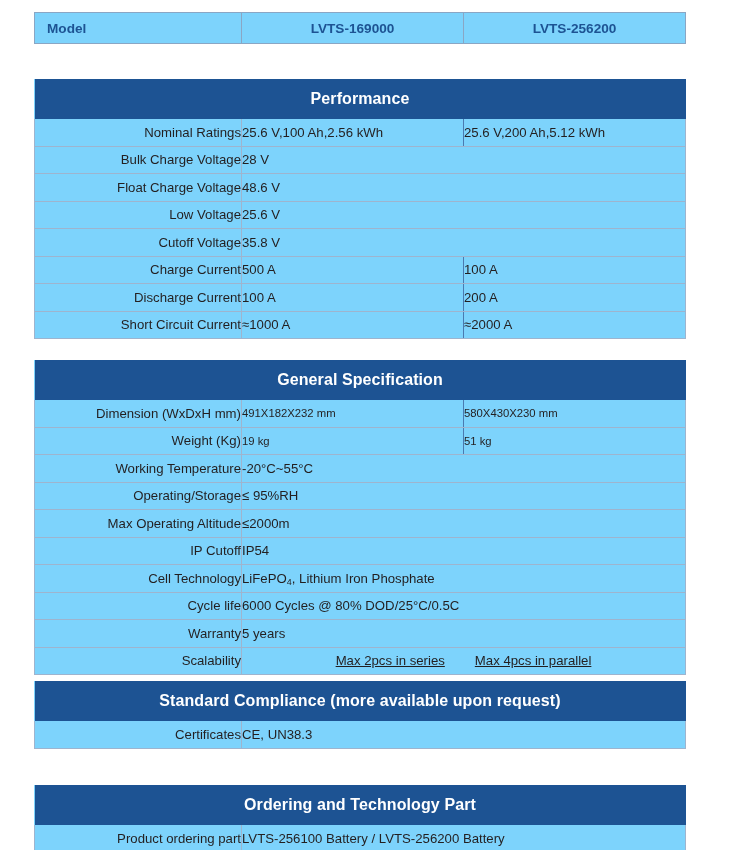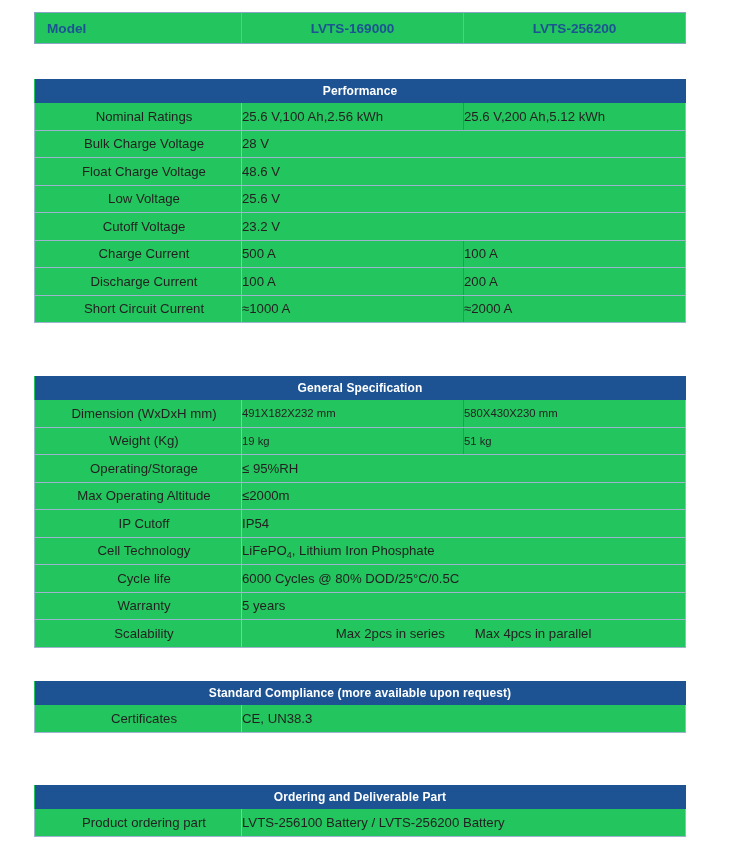--- a/index.html
+++ b/index.html
@@ -21,53 +21,53 @@
     background: #ffffff;
   }
 
   
   .spec-table {
     position: absolute;
     left: 34px;
     width: 651px;
     border-collapse: collapse;
     table-layout: fixed;
-    background: #22c55e;
+    background: #7dd3fc;
   }
   .spec-table td, .spec-table th {
     padding: 0;
     margin: 0;
   }
 
   
   col.c-label { width: 207px; }
   col.c-v1    { width: 222px; }
   col.c-v2    { width: 222px; }
 
   
   .band {
     background: #1d5393;
     color: #ffffff;
     font-weight: bold;
-    font-size: 12px;
+    font-size: 16px;
     text-align: center;
-    height: 24px;
+    height: 40px;
     line-height: 24px;
     letter-spacing: 0.1px;
   }
 
   
   .row-label {
     border: 1px solid #9eb4ce;
     border-top: none;
     height: 26.5px;
     padding-left: 12px !important;
     font-size: 13.2px;
     color: #231f20;
-    text-align: center;
+    text-align: right;
     vertical-align: middle;
     white-space: nowrap;
   }
   .row-val {
     border: 1px solid #9eb4ce;
     border-top: none;
     border-left: none;
     height: 26.5px;
     font-size: 13.2px;
     color: #231f20;
@@ -97,29 +97,30 @@
   .model-table .model-cell + .model-cell { border-left: 1px solid #4a7ab0; }
 
   
   .dual {
     display: flex;
     justify-content: center;
     align-items: center;
     gap: 30px;
     height: 100%;
     font-size: 13.2px;
+    text-decoration: underline;
   }
   .dual span { white-space: nowrap; }
 
   sub { font-size: 0.68em; vertical-align: baseline; position: relative; top: 0.28em; }
 
   
   #model-table    { top: 12px; }
   #perf-table     { top: 79px; }
-  #gen-table      { top: 376px; }
+  #gen-table      { top: 360px; }
   #comp-table     { top: 681px; }
   #order-table    { top: 785px; }
 </style>
 </head>
 <body>
 
 <div class="page">
 
   <table class="spec-table model-table" id="model-table">
     <colgroup>
@@ -158,21 +159,21 @@
       <tr>
         <td class="row-label">Float Charge Voltage</td>
         <td class="row-val" colspan="2">48.6 V</td>
       </tr>
       <tr>
         <td class="row-label">Low Voltage</td>
         <td class="row-val" colspan="2">25.6 V</td>
       </tr>
       <tr>
         <td class="row-label">Cutoff Voltage</td>
-        <td class="row-val" colspan="2">23.2 V</td>
+        <td class="row-val" colspan="2">35.8 V</td>
       </tr>
       <tr>
         <td class="row-label">Charge Current</td>
         <td class="row-val split-left">500 A</td>
         <td class="row-val">100 A</td>
       </tr>
       <tr>
         <td class="row-label">Discharge Current</td>
         <td class="row-val split-left">100 A</td>
         <td class="row-val">200 A</td>
@@ -197,20 +198,24 @@
       </tr>
       <tr class="first-body">
         <td class="row-label">Dimension (WxDxH mm)</td>
         <td class="row-val small split-left">491X182X232 mm</td>
         <td class="row-val small">580X430X230 mm</td>
       </tr>
       <tr>
         <td class="row-label">Weight (Kg)</td>
         <td class="row-val small split-left">19 kg</td>
         <td class="row-val small">51 kg</td>
+      </tr>
+      <tr>
+        <td class="row-label">Working Temperature</td>
+        <td class="row-val" colspan="2">-20°C~55°C</td>
       </tr>
       <tr>
         <td class="row-label">Operating/Storage</td>
         <td class="row-val" colspan="2">≤ 95%RH</td>
       </tr>
       <tr>
         <td class="row-label">Max Operating Altitude</td>
         <td class="row-val" colspan="2">≤2000m</td>
       </tr>
       <tr>
@@ -259,21 +264,21 @@
   </table>
 
   <table class="spec-table" id="order-table">
     <colgroup>
         <col class="c-label">
         <col class="c-v1">
         <col class="c-v2">
       </colgroup>
     <tbody>
       <tr>
-        <td class="band" colspan="3">Ordering and Deliverable Part</td>
+        <td class="band" colspan="3">Ordering and Technology Part</td>
       </tr>
       <tr class="first-body">
         <td class="row-label">Product ordering part</td>
         <td class="row-val" colspan="2">LVTS-256100 Battery / LVTS-256200 Battery</td>
       </tr>
     </tbody>
   </table>
 
 </div>
 

